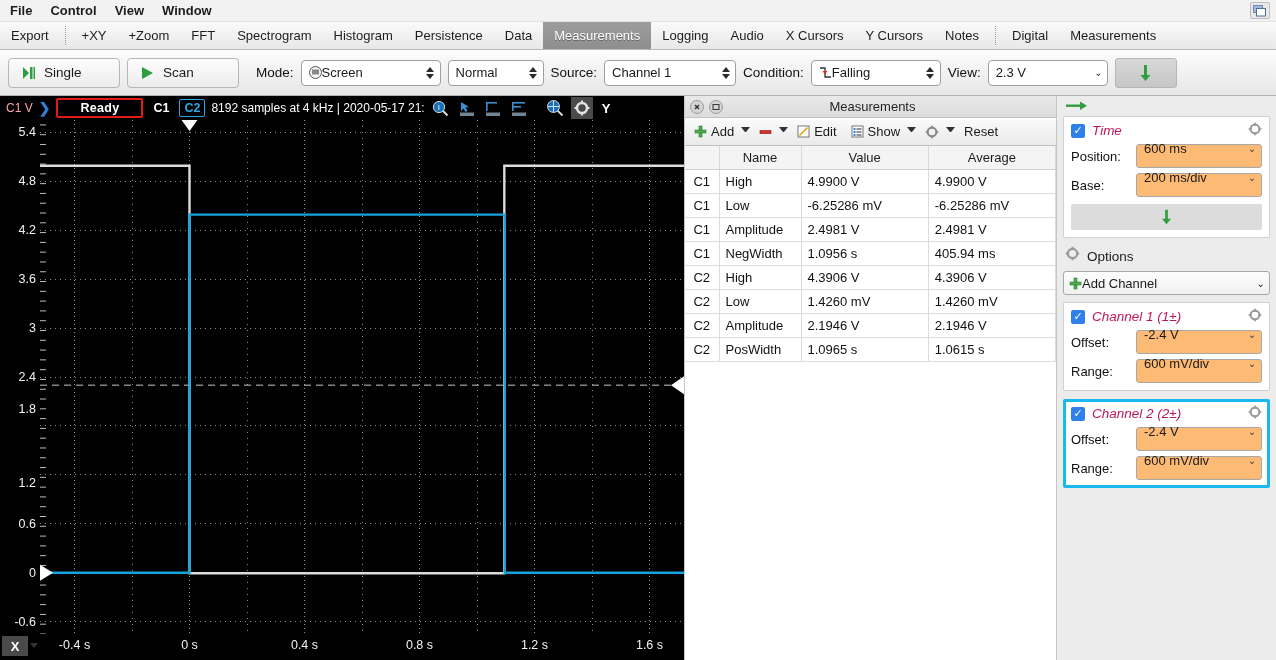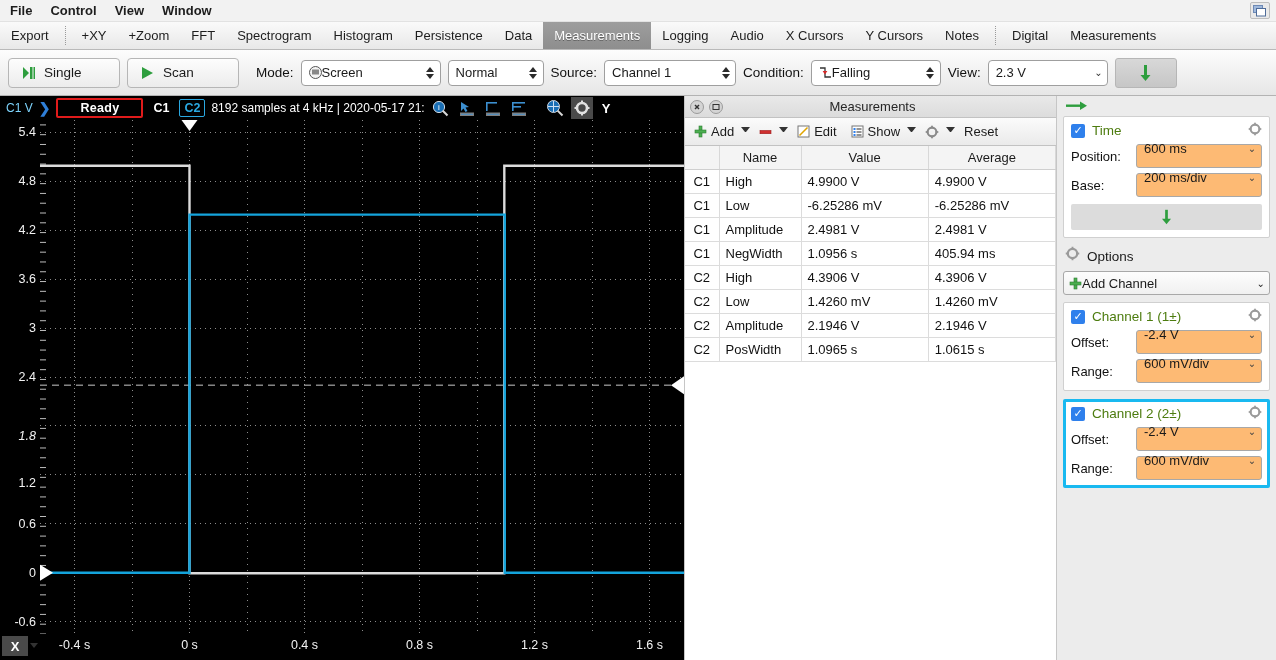--- a/index.html
+++ b/index.html
@@ -78,21 +78,21 @@
 
   
   .body { flex:1; display:flex; min-height:0; }
 
   
   .scope { width:684px; background:#000; display:flex; flex-direction:column; position:relative; }
   .scope-hdr {
     height:24px; background:#000; color:#fff; display:flex; align-items:center;
     gap:6px; padding:0 3px; font-size:12px; white-space:nowrap;
   }
-  .scope-hdr .unit { color:#7dd3fc; font-size:12px; padding-left:3px; }
+  .scope-hdr .unit { color:#fca5a5; font-size:12px; padding-left:3px; }
   .arrow-blue { color:#2f7fd8; font-size:14px; font-weight:bold; }
   .ready-box {
     border:2px solid #e01b1b; background:#000; color:#fff; font-weight:bold;
     font-size:12.5px; padding:1px 22px; border-radius:2px; letter-spacing:.3px;
   }
   .cbtn { font-weight:bold; font-size:12.5px; padding:1px 4px; }
   .cbtn.c1 { color:#fff; }
   .cbtn.c2 { color:#2aa8e0; border:1px solid #2aa8e0; border-radius:2px; }
   .samples { color:#fff; font-size:12px; }
   .hdr-icon { width:20px; height:20px; display:flex; align-items:center; justify-content:center; }
@@ -165,21 +165,21 @@
   .ddl {
     flex:1; height:24px; background:#fdba74; border:1px solid #a8a8a8; border-radius:3px;
     display:flex; align-items:center; padding:0 3px 16px 7px; font-size:13px; gap:4px;
   }
   .ddl .v { flex:1; white-space:nowrap; }
   .ddl .ar { width:12px; text-align:center; color:#444; font-size:10px; }
   .chk { width:14px; height:14px; background:#2f80ec; border-radius:2px;
          display:flex; align-items:center; justify-content:center; flex:0 0 auto; }
   .chk::after { content:"✓"; color:#fff; font-size:11px; line-height:1; }
   .hdrrow { display:flex; align-items:center; gap:7px; }
-  .hdrrow .ttl { flex:1; font-size:13.5px; color:#4d7c0f; }
+  .hdrrow .ttl { flex:1; font-size:13.5px; color:#be185d;font-style:italic; }
   .greenbar {
     height:26px; background:#dcdcdc; margin-top:7px; border-radius:2px;
     display:flex; align-items:center; justify-content:center;
   }
   .opt-head { display:flex; align-items:flex-end; gap:7px; margin:4px 0 7px 2px; font-size:13.5px; }
   .addch {
     height:24px; background:linear-gradient(#fdfdfd,#f0f0f0);
     border:1px solid #a8a8a8; border-radius:3px; display:flex; align-items:center;
     padding:0 4px 0 5px; gap:0; font-size:13px; margin-bottom:7px;
   }
@@ -356,21 +356,21 @@
       </div>
 
       <div class="plotrow">
         <div class="yaxis" id="yaxis">
             <div class="t" style="top: 12.2381px;">5.4</div>
             <div class="t" style="top: 61.1905px;">4.8</div>
             <div class="t" style="top: 110.143px;">4.2</div>
             <div class="t" style="top: 159.095px;">3.6</div>
             <div class="t" style="top: 208.048px;">3</div>
             <div class="t" style="top: 257px;">2.4</div>
-            <div class="t" style="top: 316px; font-style: italic;">1.8</div>
+            <div class="t" style="top: 289px;">1.8</div>
             <div class="t" style="top: 354.905px; margin-top: 8px;">1.2</div>
             <div class="t" style="top: 403.857px;">0.6</div>
             <div class="t" style="top: 452.81px;">0</div>
             <div class="t" style="top: 501.762px;">-0.6</div>
           </div>
         <div class="plot" id="plot">
           <svg class="grid" id="plotsvg" preserveAspectRatio="none" width="644" height="514" viewBox="0 0 644 514">
               <line x1="34.49999999999999" y1="0" x2="34.49999999999999" y2="514" stroke="#8c8c8c" stroke-width="1" stroke-dasharray="1 3" shape-rendering="crispEdges"></line>
               <line x1="92" y1="0" x2="92" y2="514" stroke="#8c8c8c" stroke-width="1" stroke-dasharray="1 5" shape-rendering="crispEdges"></line>
               <line x1="149.5" y1="0" x2="149.5" y2="514" stroke="#8c8c8c" stroke-width="1" stroke-dasharray="1 3" shape-rendering="crispEdges"></line>

